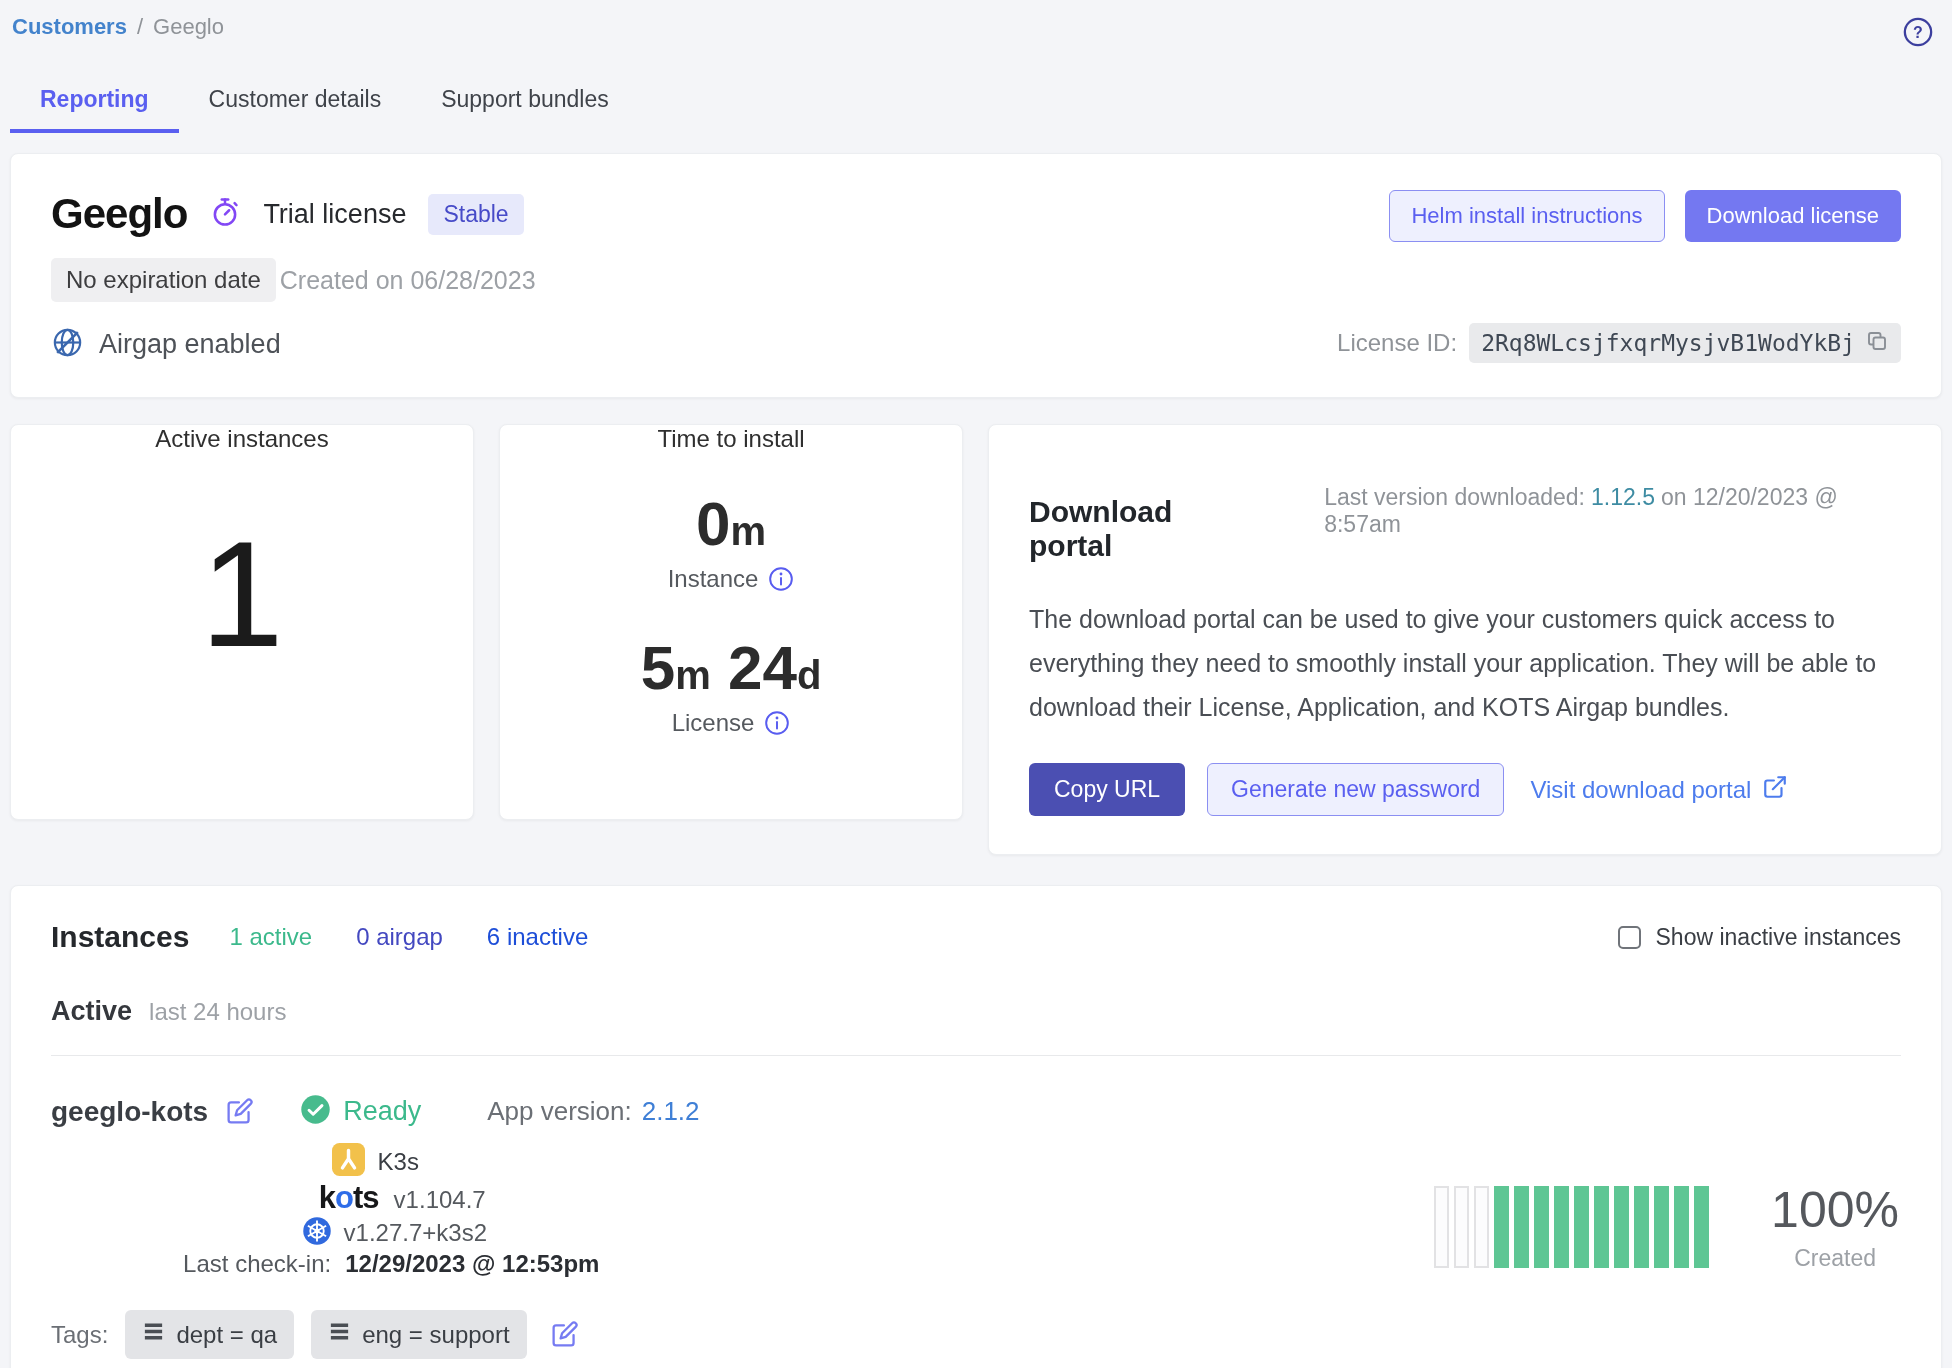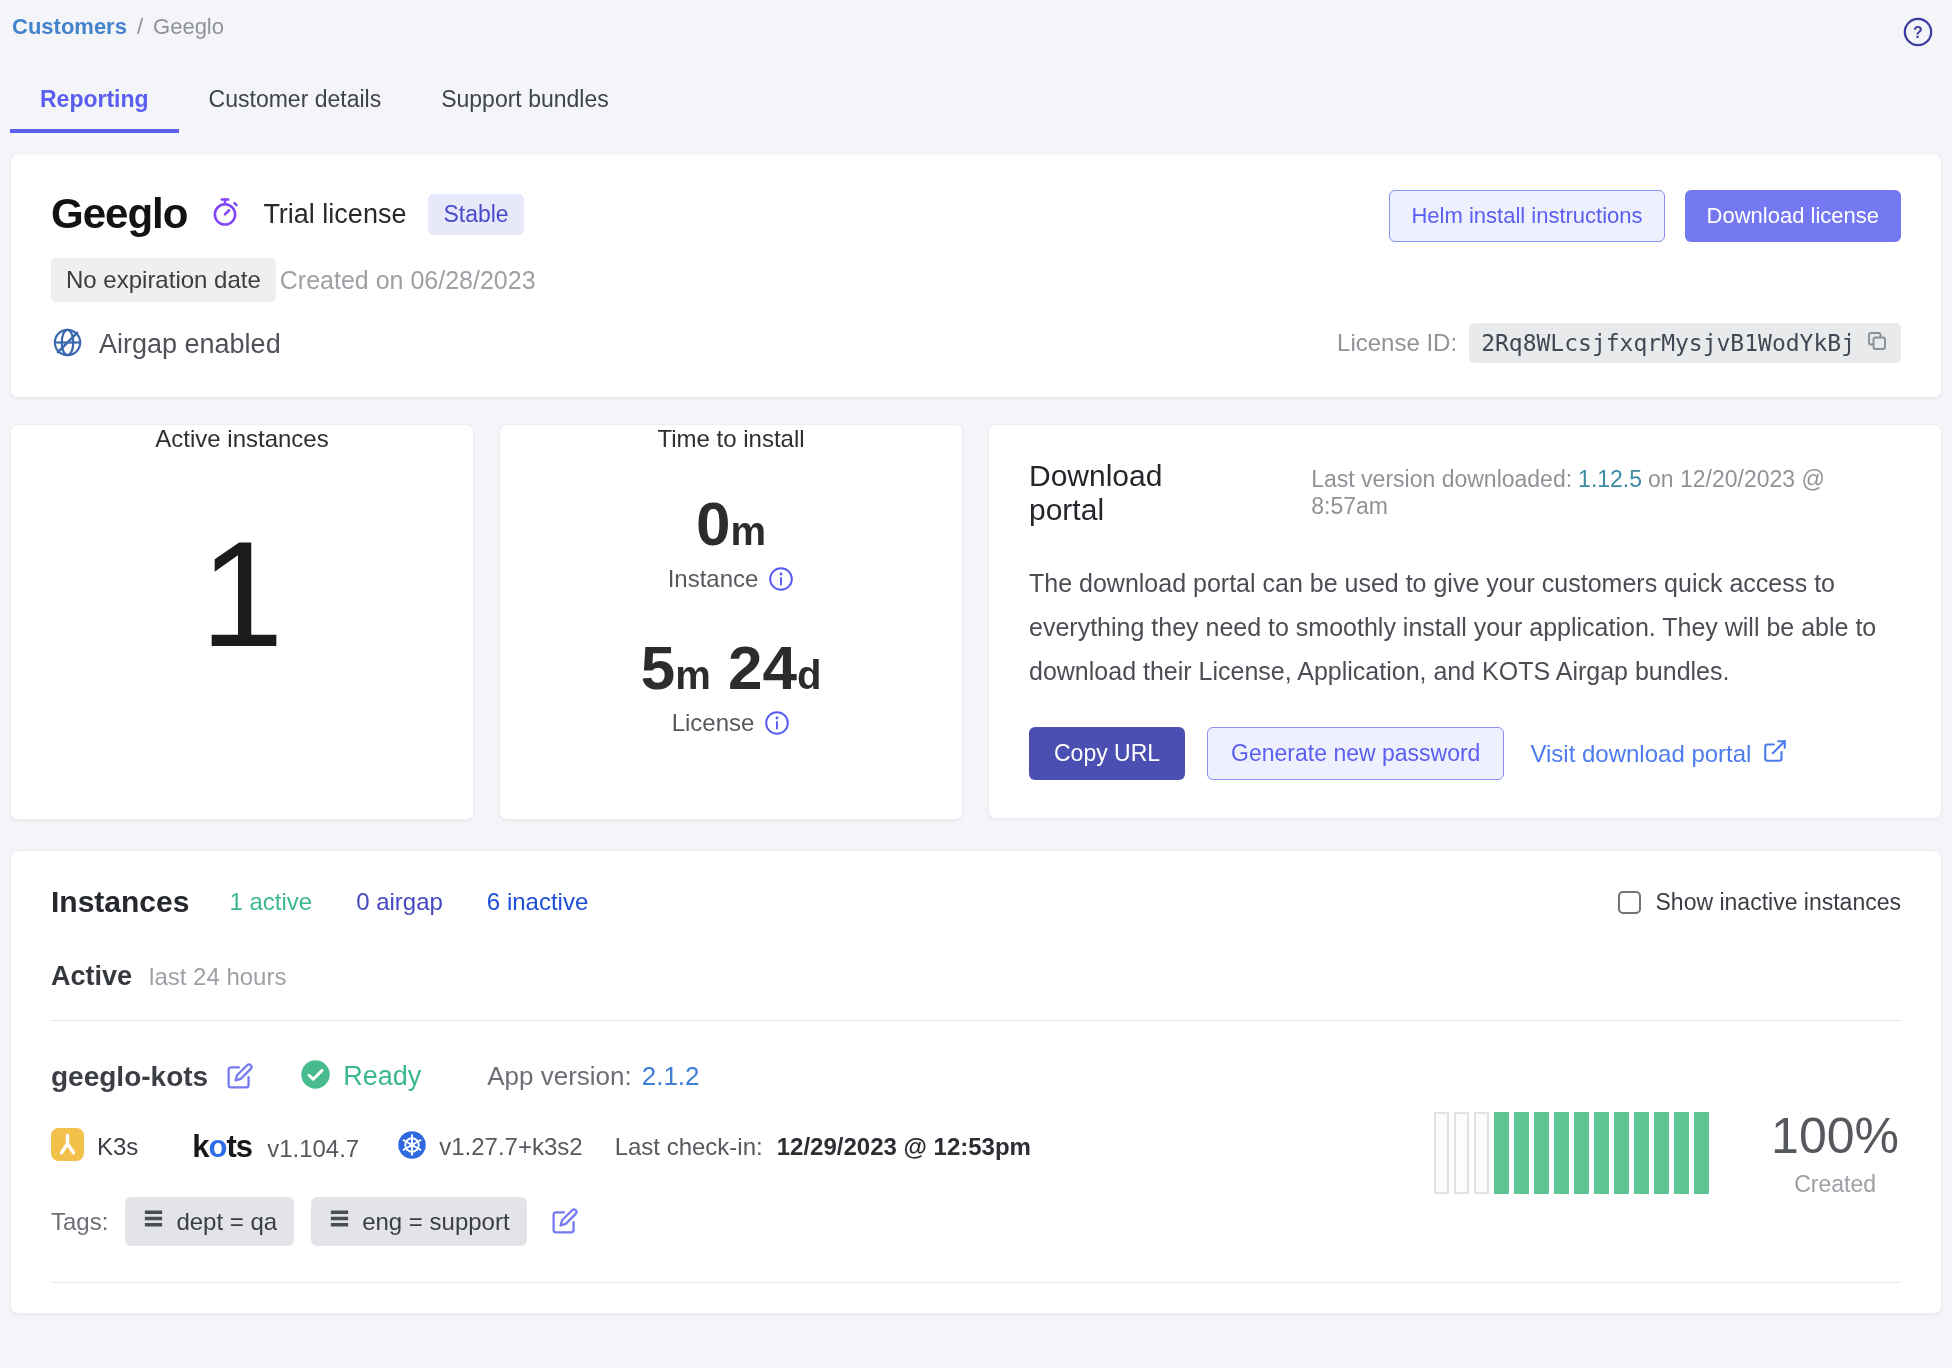--- a/index.html
+++ b/index.html
@@ -54,21 +54,21 @@
   .big-value { margin-top:66px; font-size:150px; line-height:1; color:#1b1b1b; }
   .tti-value { margin-top:40px; font-size:62px; font-weight:700; color:#2c2c2c; line-height:1; }
   .tti-unit { font-size:40px; font-weight:700; }
   .tti-label { margin-top:10px; font-size:24px; color:#55595e; display:flex; align-items:center; gap:10px; }
   .tti-value.second { margin-top:44px; }
   .info-ic { width:26px; height:26px; cursor:pointer; display:inline-block; }
 
   
   .portal-card { flex:1; padding:34px 40px 38px; }
   .portal-head { display:flex; align-items:center; }
-  .portal-title { font-size:30px; font-weight:400; color:#22262b; margin-right:68px; }
+  .portal-title { font-size:30px; font-weight:700; color:#22262b; margin-right:68px;margin-top:36px; }
   .lv { font-size:23px; color:#8f9398; }
   .lv-version { color:#3e8ca3; font-weight:500; cursor:pointer; margin:0 6px; }
   .portal-desc { margin-top:34px; font-size:25px; color:#4a4e54; line-height:1.76; max-width:880px; }
   .portal-actions { margin-top:34px; display:flex; align-items:center; gap:22px; }
   .btn-copyurl { color:#fff; background:#4b4fb2; border:none; padding:13px 25px; font-weight:500; font-size:23px; }
   .btn-genpass { font-size:23px; padding:12px 23px; }
   .link-visit { display:flex; align-items:center; gap:11px; font-size:24px; color:#4d7ced; font-weight:500; cursor:pointer; margin-left:4px; }
 
   
   .instances-card { margin:30px 10px 0; padding:34px 40px 30px; }
@@ -88,21 +88,21 @@
   .divider { border-top:1px solid #e8e9eb; margin-top:28px; }
   .inst-block { margin-top:38px; display:flex; justify-content:space-between; align-items:center; }
   .irow { display:flex; align-items:center; }
   .inst-name { font-size:28px; font-weight:700; color:#3a3e44; }
   .edit-ic { width:29px; height:29px; margin-left:17px; cursor:pointer; }
   .ready-grp { display:flex; align-items:center; gap:12px; margin-left:46px; }
   .ready-label { font-size:27px; color:#3cb98c; }
   .appver-grp { display:flex; align-items:center; gap:10px; margin-left:66px; }
   .appver-label { font-size:26px; color:#6b6f75; }
   .appver-value { font-size:26px; color:#3f7fd6; cursor:pointer; }
-  .irow2 { margin-top:34px; }
+  .irow2 { margin-top:14px;flex-direction:column; }
   .k3s-grp { display:flex; align-items:center; gap:13px; }
   .k3s-label { font-size:24px; color:#3a3e44; }
   .kots-grp { display:flex; align-items:baseline; gap:15px; margin-left:54px; }
   .kots-logo { font-size:31px; font-weight:800; letter-spacing:-1px; color:#17181a; }
   .kots-o { color:#2f6de8; }
   .ver { font-size:24px; color:#55595e; }
   .k8s-grp { display:flex; align-items:center; gap:12px; margin-left:38px; }
   .lci-grp { display:flex; align-items:baseline; gap:14px; margin-left:32px; }
   .lci-label { font-size:24px; color:#55595e; }
   .lci-value { font-size:24px; font-weight:700; color:#2b2e33; }

